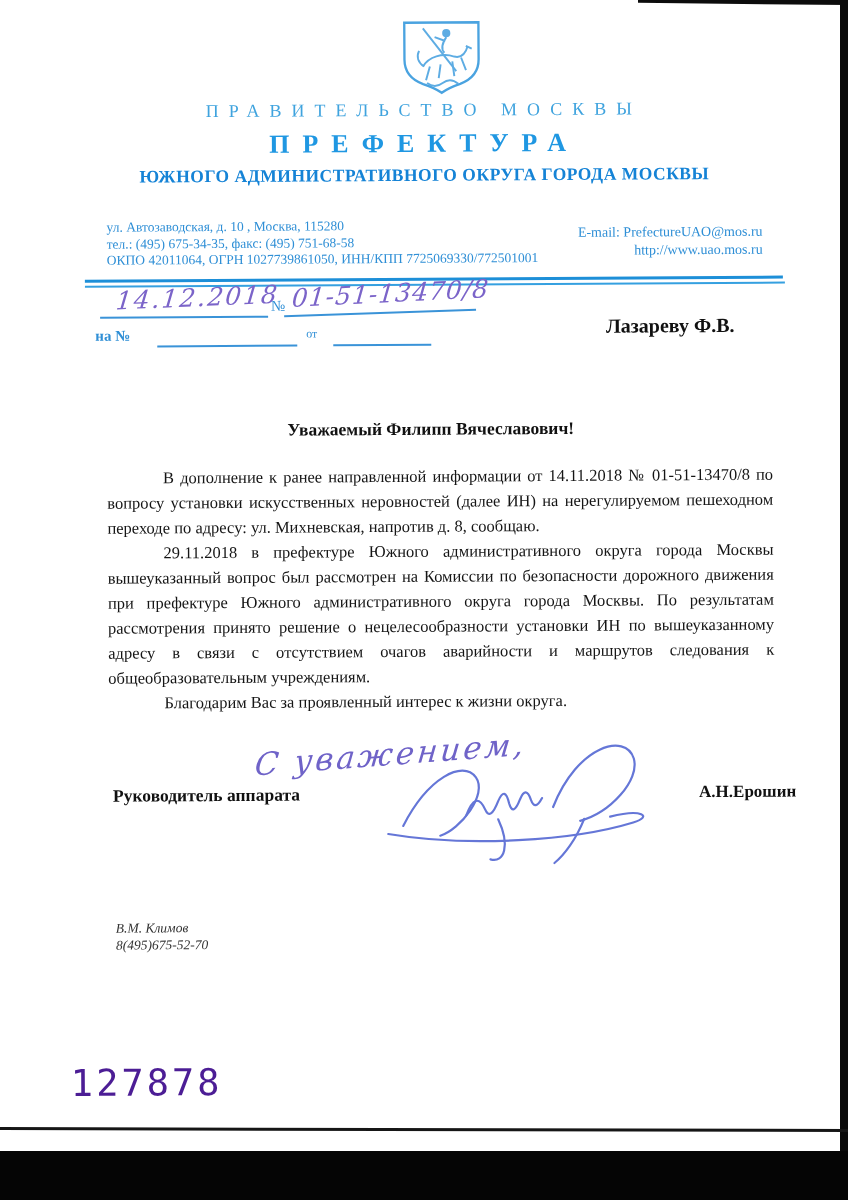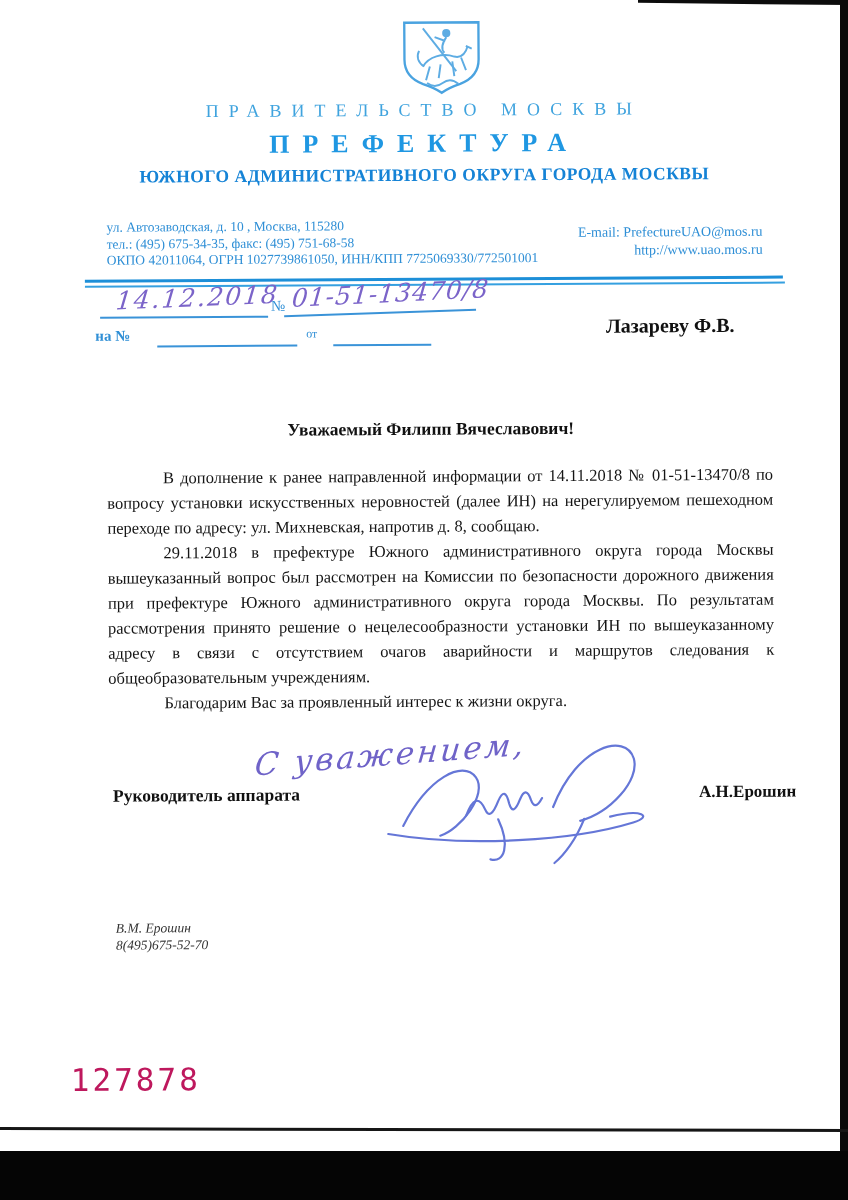--- a/index.html
+++ b/index.html
@@ -47,21 +47,21 @@
   .bodytext p{margin:0;text-indent:56px;}
   
   .hw-closing{left:252px;top:738px;font-size:31px;letter-spacing:3px;color:#6f63c8;transform:rotate(-4deg) skewX(-10deg);}
   .sig-title{left:110px;top:786px;font-size:17.5px;font-weight:bold;color:#111;}
   .sig-name{left:650px;top:786px;font-size:17px;font-weight:bold;color:#111;margin-left:46px;}
   .sig-scribble{left:345px;top:730px;width:330px;height:140px;}
   
   .executor{left:112px;top:920px;font-size:13.5px;line-height:17px;font-style:italic;color:#333;}
   
   .scan-number{left:66px;top:1062px;font-family:"DejaVu Sans Mono", monospace;
-    font-size:31px;letter-spacing:3px;color:#be185d;}
+    font-size:37px;letter-spacing:3px;color:#4c1d95;}
 </style>
 </head>
 <body>
 
 <div class="abs page">
 
   <div class="abs crest">
     <svg width="88" height="80" viewBox="0 0 90 82" fill="none">
       <path d="M7,7 H83 V45 Q83,63 64,70 Q52,74 45,79 Q38,74 26,70 Q7,63 7,45 Z" stroke="#4aa3e0" stroke-width="2.4"></path>
       <g stroke="#55a8e2" stroke-width="2" opacity="0.95">
@@ -126,21 +126,21 @@
         <path d="M118,88 q10,-26 19,-6 q5,12 13,-8 q7,-16 11,2 q4,14 11,-4 q6,-14 11,1 q4,11 11,-2"></path>
         <path d="M205,80 C230,18 278,6 286,32 C292,54 262,86 232,94"></path>
         <path d="M40,106 C120,120 225,114 285,96 C305,90 294,82 262,90"></path>
         <path d="M150,92 C162,118 156,136 142,132"></path>
         <path d="M236,92 C228,112 216,128 206,136"></path>
       </g>
     </svg>
   </div>
 
   <div class="abs executor">
-    <div>В.М. Ерошин</div>
+    <div>В.М. Климов</div>
     <div>8(495)675-52-70</div>
   </div>
 
   <div class="abs scan-number">127878</div>
 
 </div>
 
 <div class="abs edge-top-wedge"></div>
 <div class="abs edge-right"></div>
 <div class="abs edge-bottom-line"></div>

